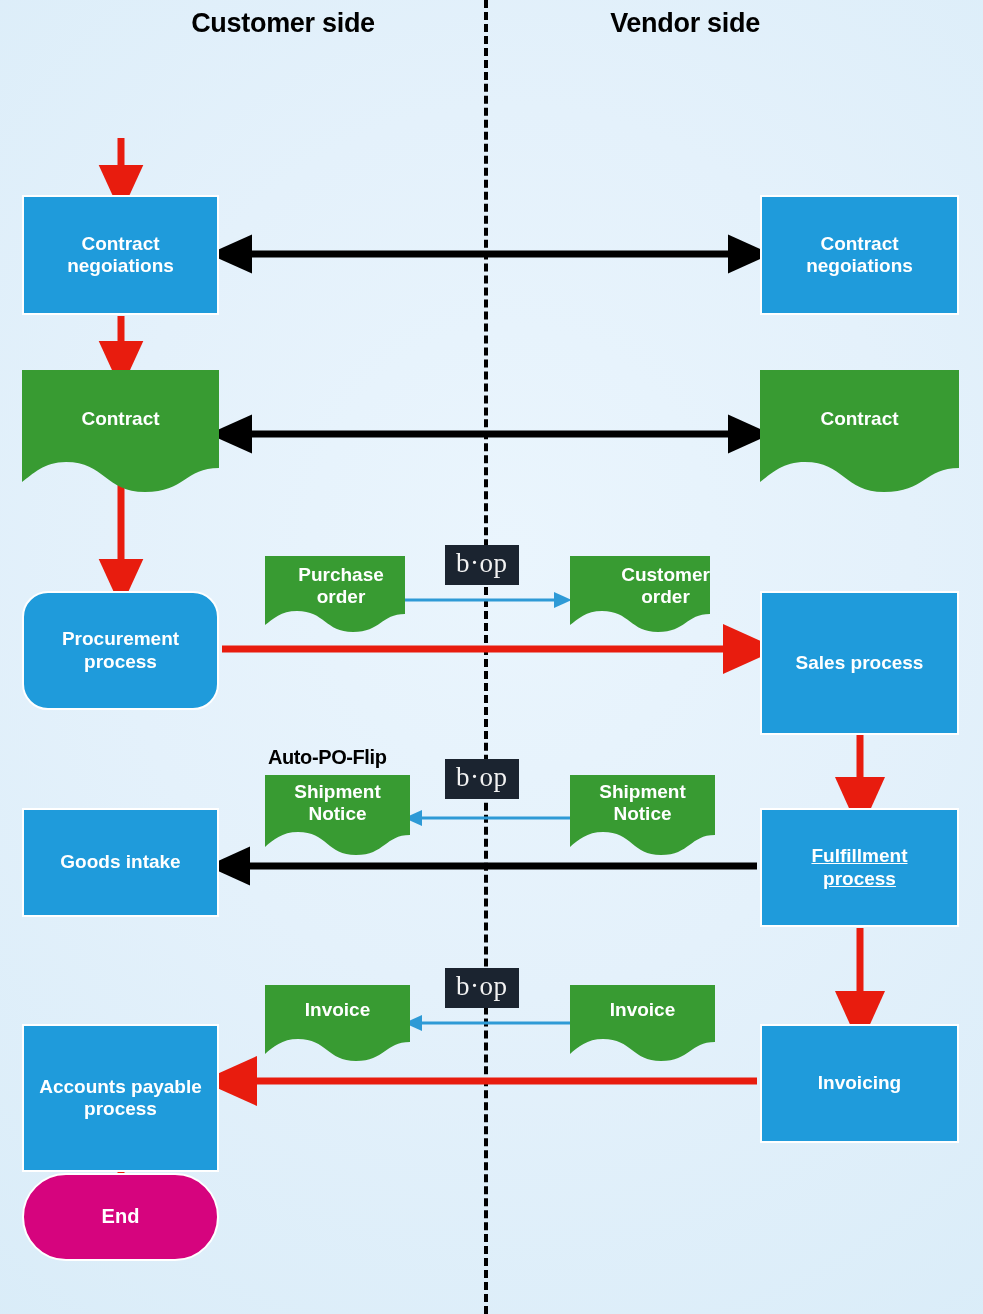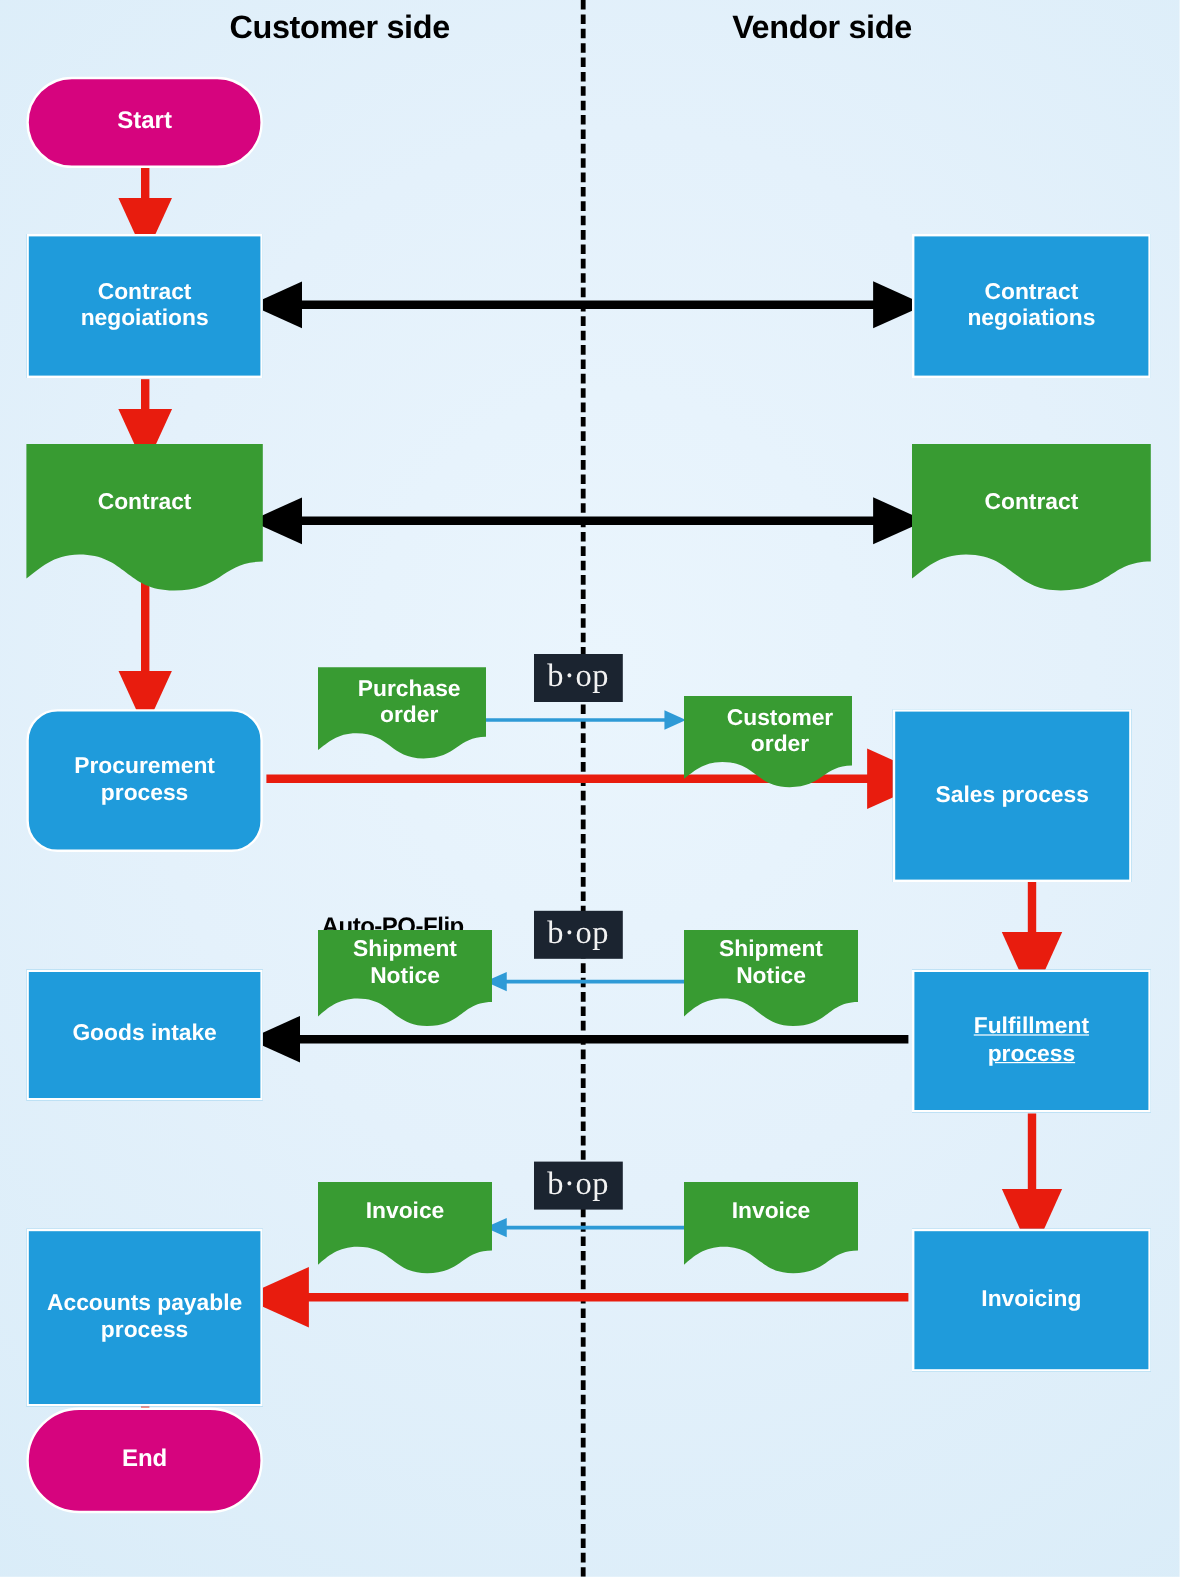--- a/index.html
+++ b/index.html
@@ -103,21 +103,20 @@
     white-space: nowrap;
   }
 
   .annot {
     position: absolute;
     font-weight: bold;
     font-size: 20px;
     color: #000000;
     white-space: nowrap;
     letter-spacing: -0.4px;
-    margin-top: 15px;
   }
 </style>
 </head>
 <body>
 
 <div id="canvas">
 
   <div class="swim-title" style="left:520px; top:8px; width:330px;">Vendor side</div>
   <div class="swim-title" style="left:118px; top:8px; width:330px;">Customer side</div>
 
@@ -164,21 +163,20 @@
 
     <line x1="860" y1="928" x2="860" y2="1020" stroke="#e81c0e" stroke-width="7" marker-end="url(#ar-red-s)"></line>
 
     <line x1="757" y1="1081" x2="228" y2="1081" stroke="#e81c0e" stroke-width="7" marker-end="url(#ar-red-s)"></line>
 
     <line x1="570" y1="1023" x2="413" y2="1023" stroke="#2e9ad6" stroke-width="3" marker-end="url(#ar-cyan)"></line>
 
     <line x1="121" y1="1142" x2="121" y2="1206" stroke="#e81c0e" stroke-width="7" marker-end="url(#ar-red-s)"></line>
   </svg>
 
-  <div class="node terminator" style="left:22px; top:64px; width:197px; height:76px;">Start</div>
 
   <div class="node proc" style="left:22px; top:195px; width:197px; height:120px;">Contract
 negoiations</div>
 
   <div class="doc-wrap" style="left:22px; top:370px; width:197px; height:122px;">
     <svg width="197" height="122" viewBox="0 0 197 122" xmlns="http://www.w3.org/2000/svg">
       <path d="M0,0 L197,0 L197,98 C163,98 163,122 123,122 C83,122 83,92 44,92 C22,92 11,104 0,112 Z" fill="#389b32"></path>
     </svg>
     <div class="doc-label" style="top:38px; font-size:19px;">Contract</div>
   </div>
@@ -196,36 +194,36 @@
   <div class="node proc" style="left:760px; top:195px; width:199px; height:120px;">Contract
 negoiations</div>
 
   <div class="doc-wrap" style="left:760px; top:370px; width:199px; height:122px;">
     <svg width="199" height="122" viewBox="0 0 199 122" xmlns="http://www.w3.org/2000/svg">
       <path d="M0,0 L199,0 L199,98 C165,98 165,122 124,122 C84,122 84,92 45,92 C22,92 11,104 0,112 Z" fill="#389b32"></path>
     </svg>
     <div class="doc-label" style="top:38px; font-size:19px;">Contract</div>
   </div>
 
-  <div class="node proc" style="left:744px; top:591px; width:199px; height:144px;">Sales process</div>
+  <div class="node proc" style="left:760px; top:591px; width:199px; height:144px;">Sales process</div>
 
   <div class="node proc" style="left:760px; top:808px; width:199px; height:119px;text-decoration:underline;">Fulfillment
 process</div>
 
   <div class="node proc" style="left:760px; top:1024px; width:199px; height:119px;">Invoicing</div>
 
   <div class="doc-wrap" style="left:265px; top:556px; width:140px; height:76px;padding-left:12px;">
     <svg width="140" height="76" viewBox="0 0 140 76" xmlns="http://www.w3.org/2000/svg">
       <path d="M0,0 L140,0 L140,58 C116,58 116,76 88,76 C60,76 60,55 32,55 C16,55 8,63 0,69 Z" fill="#389b32"></path>
     </svg>
     <div class="doc-label" style="top:8px; font-size:19px;">Purchase
 order</div>
   </div>
 
-  <div class="doc-wrap" style="left:570px; top:580px; width:160px; height:76px;">
+  <div class="doc-wrap" style="left:570px; top:556px; width:160px; height:76px;padding-left:31px;">
     <svg width="140" height="76" viewBox="0 0 140 76" xmlns="http://www.w3.org/2000/svg">
       <path d="M0,0 L140,0 L140,58 C116,58 116,76 88,76 C60,76 60,55 32,55 C16,55 8,63 0,69 Z" fill="#389b32"></path>
     </svg>
     <div class="doc-label" style="top:8px; font-size:19px;">Customer
 order</div>
   </div>
 
   <div class="bop" style="left:445px; top:545px;">b·op</div>
 
   <div class="annot" style="left:268px; top:746px;">Auto-PO-Flip</div>

